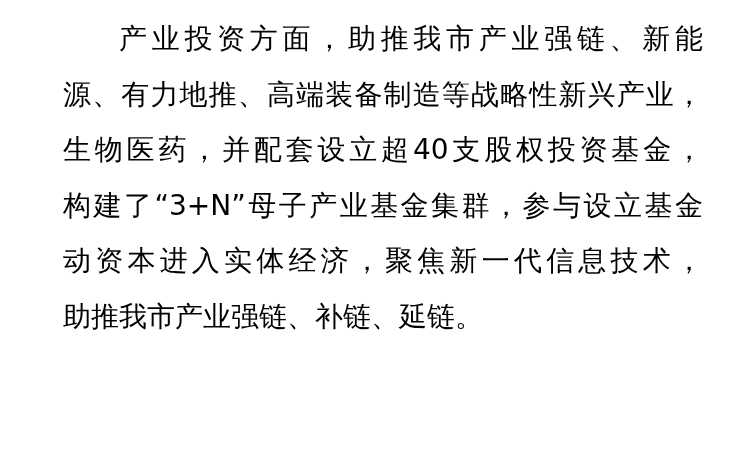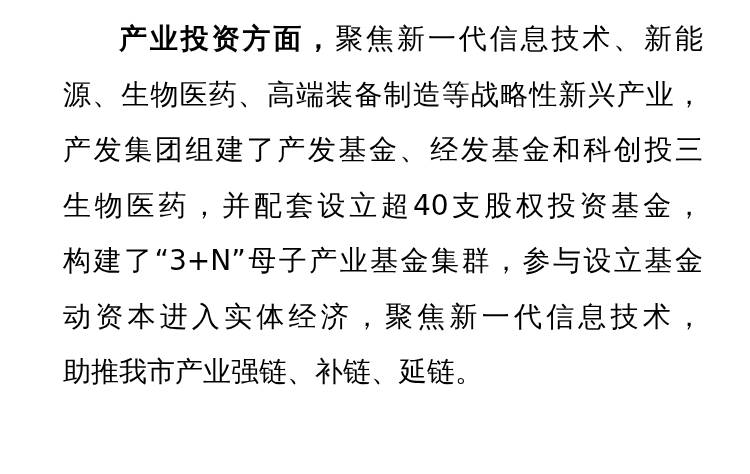--- a/index.html
+++ b/index.html
@@ -31,29 +31,28 @@
     white-space: normal;
   }
   .line.first {
     text-indent: 2em;
   }
   .line.last {
     text-align: center;
     text-align-last: left;
   }
   .lead-bold {
-    font-weight: 700;
+    font-weight: 400;
   }
 </style>
 </head>
 <body>
 
 <div class="page">
   <div class="text-block">
-    <div class="line first"><span class="lead-bold">产业投资方面，</span><span>聚焦新一代信息技术、新能</span></div>
-    <div class="line">源、生物医药、高端装备制造等战略性新兴产业，</div>
-    <div class="line">产发集团组建了产发基金、经发基金和科创投三</div>
+    <div class="line first"><span class="lead-bold">产业投资方面，</span><span>助推我市产业强链、新能</span></div>
+    <div class="line">源、有力地推、高端装备制造等战略性新兴产业，</div>
     <div class="line">生物医药，并配套设立超40支股权投资基金，</div>
     <div class="line">构建了“3+N”母子产业基金集群，参与设立基金</div>
     <div class="line">动资本进入实体经济，聚焦新一代信息技术，</div>
     <div class="line last">助推我市产业强链、补链、延链。</div>
   </div>
 </div>
 
 </body></html>

